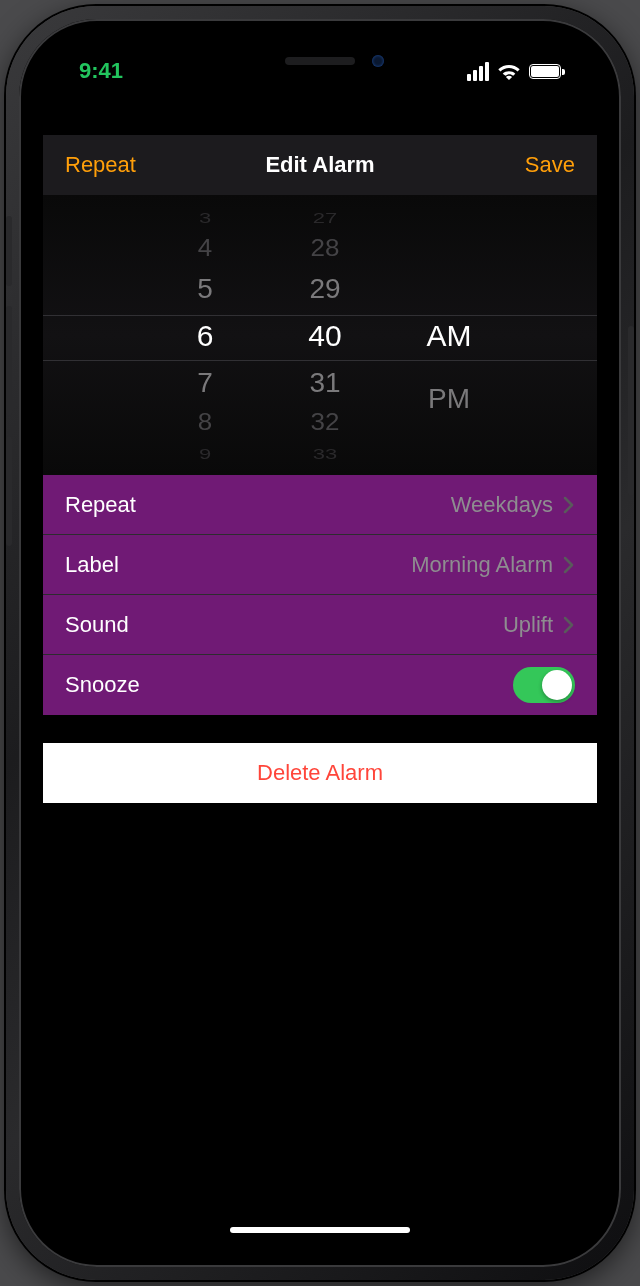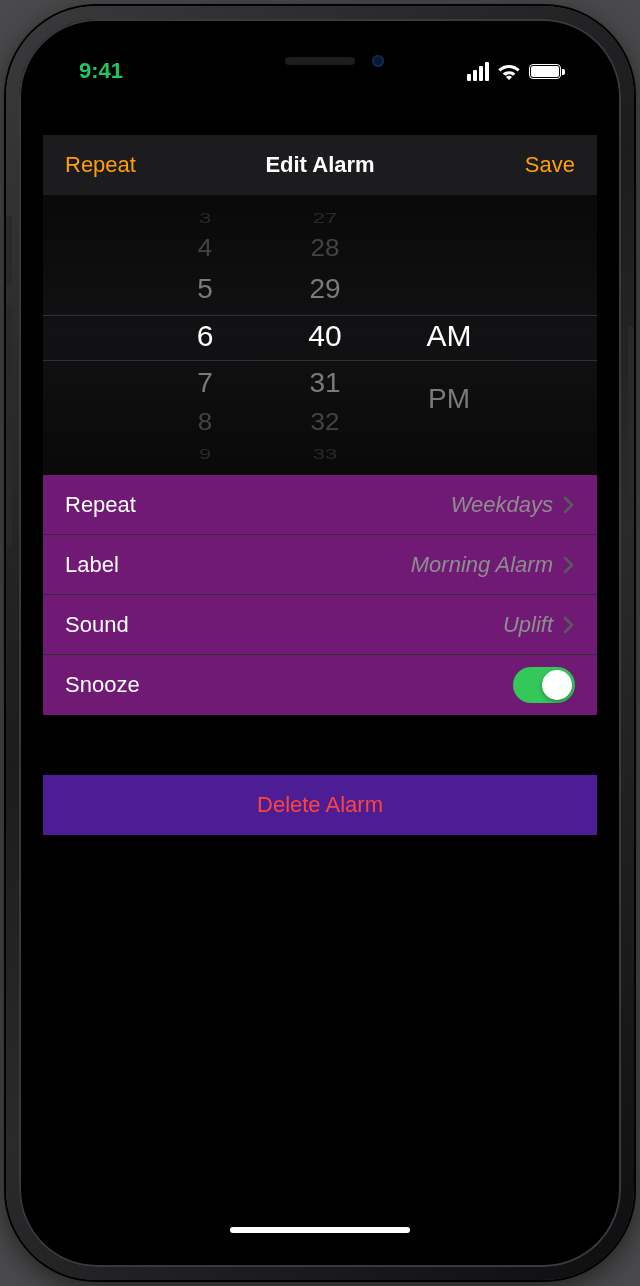--- a/index.html
+++ b/index.html
@@ -69,30 +69,30 @@
   .pitem.sel { color:#fff; font-size:30px; }
   .pitem.near { color:#7a797b; }
   .pitem.far { color:#444346; font-size:26px; transform:scaleY(.9); }
   .pitem.vfar { color:#2a292b; font-size:22px; transform:scaleY(.7); }
 
   
   .group { background:#701a75; margin-top:0; }
   .row { height:60px; display:flex; align-items:center; justify-content:space-between; padding:0 22px; border-bottom:1px solid #2d2c2f; }
   .row:last-child { border-bottom:none; }
   .row-label { color:#fff; font-size:22px; }
-  .row-right { display:flex; align-items:center; gap:10px;font-style:italic; }
+  .row-right { display:flex; align-items:center; gap:10px; }
   .row-value { color:#8e8d90; font-size:22px; }
   .chevron { color:#5a595c; }
 
   
   .toggle { width:62px; height:36px; background:#34c759; border-radius:18px; position:relative; }
   .toggle-knob { position:absolute; right:3px; top:3px; width:30px; height:30px; background:#fff; border-radius:50%; box-shadow:0 2px 4px rgba(0,0,0,.3); }
 
   
-  .delete-group { margin-top:60px; background:#4c1d95; }
+  .delete-group { margin-top:28px; background:#ffffff; }
   .delete-row { height:60px; display:flex; align-items:center; justify-content:center; }
   .delete-text { color:#ff453a; font-size:22px; }
 
   
   .home-ind { position:absolute; bottom:10px; left:50%; transform:translateX(-50%); width:180px; height:6px; background:#fff; border-radius:3px; z-index:60; }
 </style>
 </head>
 <body>
 
 <div class="frame-outer">

